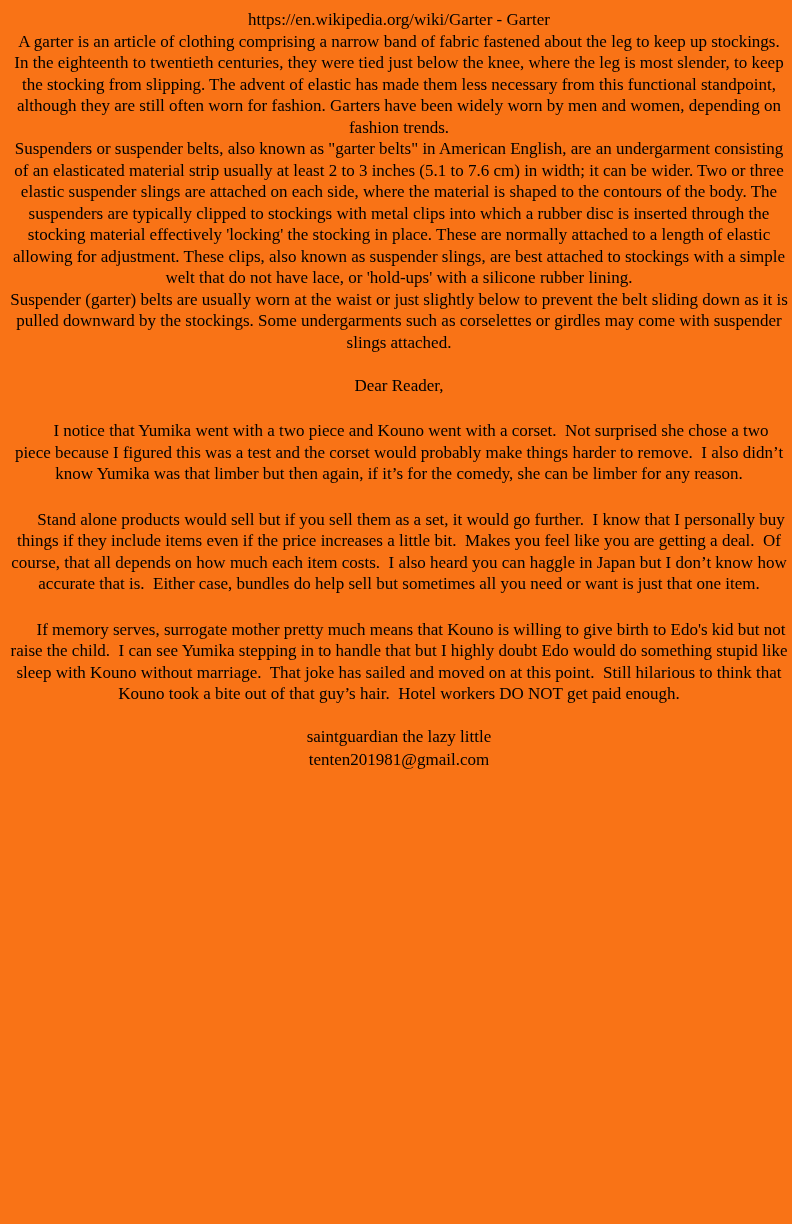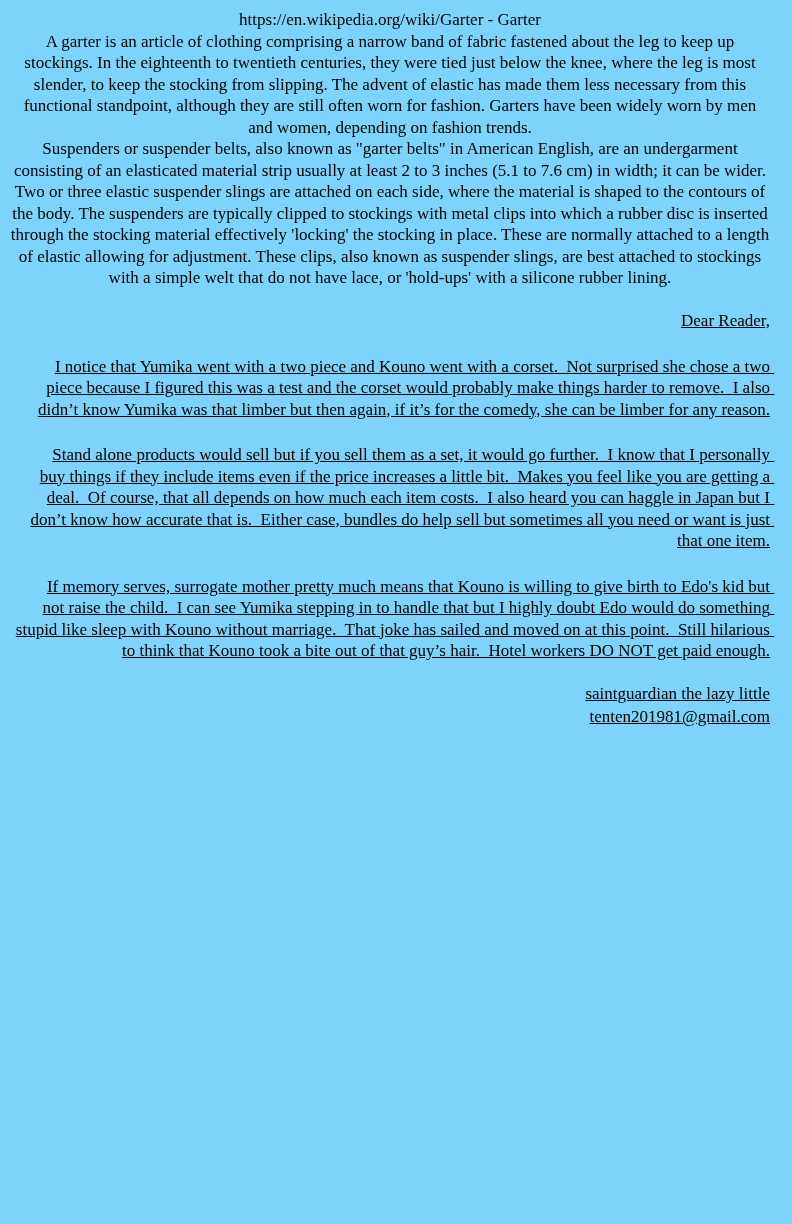--- a/index.html
+++ b/index.html
@@ -13,32 +13,31 @@
     overflow: hidden;
     color: #000000;
     font-family: "Liberation Serif", "DejaVu Serif", serif;
     font-size: 17px;
     line-height: 21.5px;
   }
   .page {
     box-sizing: border-box;
     width: 792px;
     height: 1224px;
-    padding: 9px 22px 0 10px;
-    background: #7dd3fc;
+    padding: 9px 4px 0 10px;
+    background: #f97316;
   }
   .wiki {
     text-align: center;
   }
   .wiki p {
     margin: 0;
   }
   .letter {
-    text-align: right;
-    text-decoration: underline;
+    text-align: center;
   }
   .letter p {
     margin: 21.5px 0 0 0;
     white-space: pre-wrap;
   }
   .letter p.body {
     text-indent: 24px;
     margin-top: 24px;
   }
   .letter p.email {
@@ -47,20 +46,21 @@
 </style>
 </head>
 <body>
 
 <div class="page">
 
   <div class="wiki">
     <p>https://en.wikipedia.org/wiki/Garter - Garter</p>
     <p>A garter is an article of clothing comprising a narrow band of fabric fastened about the leg to keep up stockings. In the eighteenth to twentieth centuries, they were tied just below the knee, where the leg is most slender, to keep the stocking from slipping. The advent of elastic has made them less necessary from this functional standpoint, although they are still often worn for fashion. Garters have been widely worn by men and women, depending on fashion trends.</p>
     <p>Suspenders or suspender belts, also known as "garter belts" in American English, are an undergarment consisting of an elasticated material strip usually at least 2 to 3 inches (5.1 to 7.6 cm) in width; it can be wider. Two or three elastic suspender slings are attached on each side, where the material is shaped to the contours of the body. The suspenders are typically clipped to stockings with metal clips into which a rubber disc is inserted through the stocking material effectively 'locking' the stocking in place. These are normally attached to a length of elastic allowing for adjustment. These clips, also known as suspender slings, are best attached to stockings with a simple welt that do not have lace, or 'hold-ups' with a silicone rubber lining.</p>
+    <p>Suspender (garter) belts are usually worn at the waist or just slightly below to prevent the belt sliding down as it is pulled downward by the stockings. Some undergarments such as corselettes or girdles may come with suspender slings attached.</p>
   </div>
 
   <div class="letter">
     <p class="salutation">Dear Reader,</p>
     <p class="body">I notice that Yumika went with a two piece and Kouno went with a corset.  Not surprised she chose a two piece because I figured this was a test and the corset would probably make things harder to remove.  I also didn’t know Yumika was that limber but then again, if it’s for the comedy, she can be limber for any reason.</p>
     <p class="body">Stand alone products would sell but if you sell them as a set, it would go further.  I know that I personally buy things if they include items even if the price increases a little bit.  Makes you feel like you are getting a deal.  Of course, that all depends on how much each item costs.  I also heard you can haggle in Japan but I don’t know how accurate that is.  Either case, bundles do help sell but sometimes all you need or want is just that one item.</p>
     <p class="body">If memory serves, surrogate mother pretty much means that Kouno is willing to give birth to Edo's kid but not raise the child.  I can see Yumika stepping in to handle that but I highly doubt Edo would do something stupid like sleep with Kouno without marriage.  That joke has sailed and moved on at this point.  Still hilarious to think that Kouno took a bite out of that guy’s hair.  Hotel workers DO NOT get paid enough.</p>
     <p class="signature">saintguardian the lazy little</p>
     <p class="email">tenten201981@gmail.com</p>
   </div>

